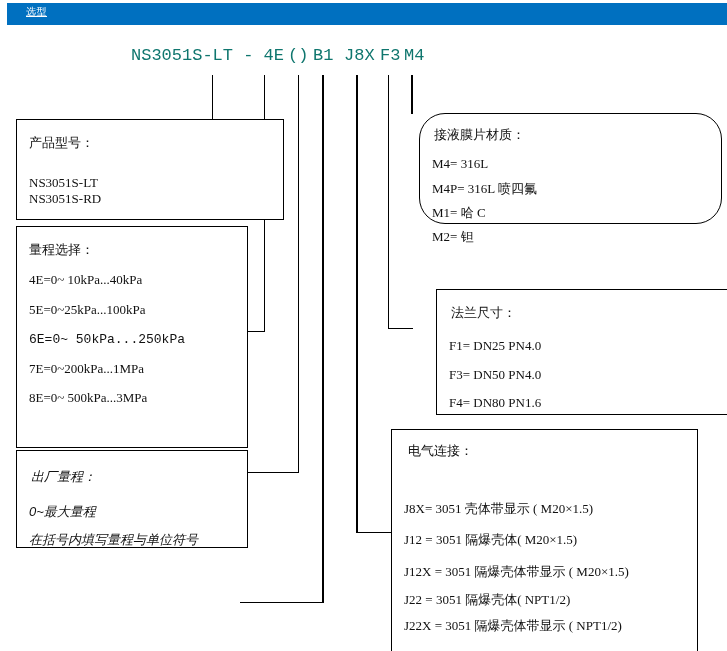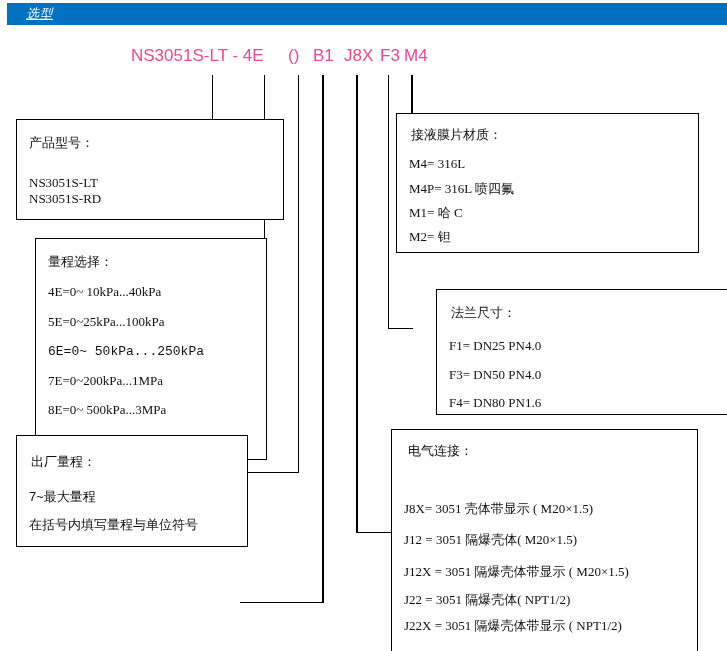--- a/index.html
+++ b/index.html
@@ -21,39 +21,38 @@
   .titlebar {
     position: absolute;
     left: 7px; top: 3px;
     width: 720px; height: 22px;
     background: #0070c0;
   }
   .titlebar .tl-text {
     position: absolute;
     left: 19px; top: 2px;
     font-family: "Liberation Sans", "DejaVu Sans", sans-serif;
-    font-size: 13px;
+    font-size: 10px;
     color: #ffffff;
     text-decoration: underline;
     letter-spacing: 0.5px;
-    font-style: italic;
   }
 
   
   .codeline {
     position: absolute;
     left: 0; top: 46px;
     width: 727px; height: 26px;
   }
   .codeline span {
     position: absolute;
     top: 0;
-    font-family: Liberation Sans, sans-serif;
+    font-family: Liberation Mono, monospace;
     font-size: 17px;
-    color: #ec4899;
+    color: #0f766e;
     white-space: nowrap;
   }
   .c-model  { left: 131px; }
   .c-paren  { left: 288px; }
   .c-out    { left: 313px; }
   .c-elec   { left: 344px; }
   .c-flange { left: 380px; }
   .c-mat    { left: 404px; }
 
   
@@ -89,24 +88,24 @@
   .box .li.cjk {
     font-family: "Liberation Sans", "DejaVu Sans", sans-serif;
   }
   .box .li sup {
     font-size: 8px;
     vertical-align: super;
   }
 
   
   #box-product  { left: 16px;  top: 119px; width: 268px; height: 101px; }
-  #box-range    { left: 16px;  top: 238px; width: 232px; height: 222px; margin-left: 19px; }
-  #box-factory  { left: 16px;  top: 435px; width: 232px; height: 112px; }
+  #box-range    { left: 16px;  top: 226px; width: 232px; height: 222px; }
+  #box-factory  { left: 16px;  top: 450px; width: 232px; height: 98px; font-style: italic; }
   #box-output   { left: 16px;  top: 568px; width: 232px; height: 78px; }
-  #box-material { left: 396px; top: 113px; width: 303px; height: 140px; }
+  #box-material { left: 419px; top: 113px; width: 303px; height: 111px; border-radius: 26px; }
   #box-flange   { left: 412px; top: 289px; width: 303px; height: 126px; margin-left: 24px; }
   #box-electric { left: 391px; top: 429px; width: 307px; height: 238px; }
 </style>
 </head>
 <body>
 
 <div id="root">
 
   <div class="titlebar">
     <span class="tl-text">选型</span>
@@ -150,21 +149,21 @@
     <span class="hd" style="left:12px; top:14px;">量程选择：</span>
     <span class="li" style="left:12px; top:45px;">4E=0~  10kPa...40kPa</span>
     <span class="li" style="left:12px; top:75px;">5E=0~25kPa...100kPa</span>
     <span class="li" style="left:12px; top:105px;font-family:Liberation Mono, monospace;">6E=0~ 50kPa...250kPa</span>
     <span class="li" style="left:12px; top:134px;">7E=0~200kPa...1MPa</span>
     <span class="li" style="left:12px; top:163px;">8E=0~ 500kPa...3MPa</span>
   </div>
 
   <div class="box" id="box-factory">
     <span class="hd" style="left:14px; top:17px;">出厂量程：</span>
-    <span class="li cjk" style="left:12px; top:52px;">7~最大量程</span>
+    <span class="li cjk" style="left:12px; top:52px;">0~最大量程</span>
     <span class="li cjk" style="left:12px; top:80px;">在括号内填写量程与单位符号</span>
   </div>
 
 
   <div class="box" id="box-material">
     <span class="hd" style="left:14px; top:12px;">接液膜片材质：</span>
     <span class="li" style="left:12px; top:42px;">M4= 316L</span>
     <span class="li" style="left:12px; top:66px;">M4P= 316L 喷四氟</span>
     <span class="li" style="left:12px; top:90px;">M1=  哈 C</span>
     <span class="li" style="left:12px; top:114px;">M2=  钽</span>

